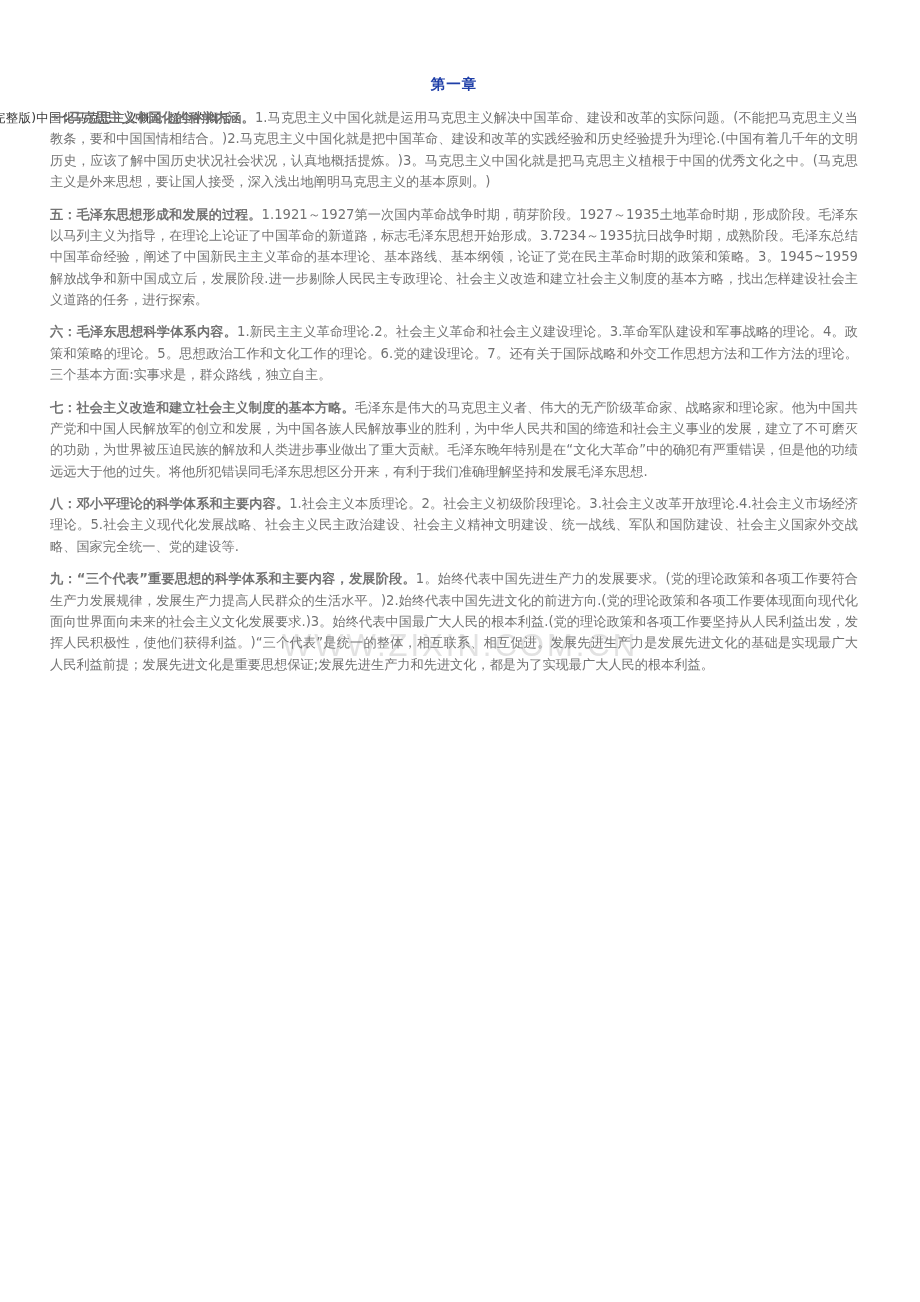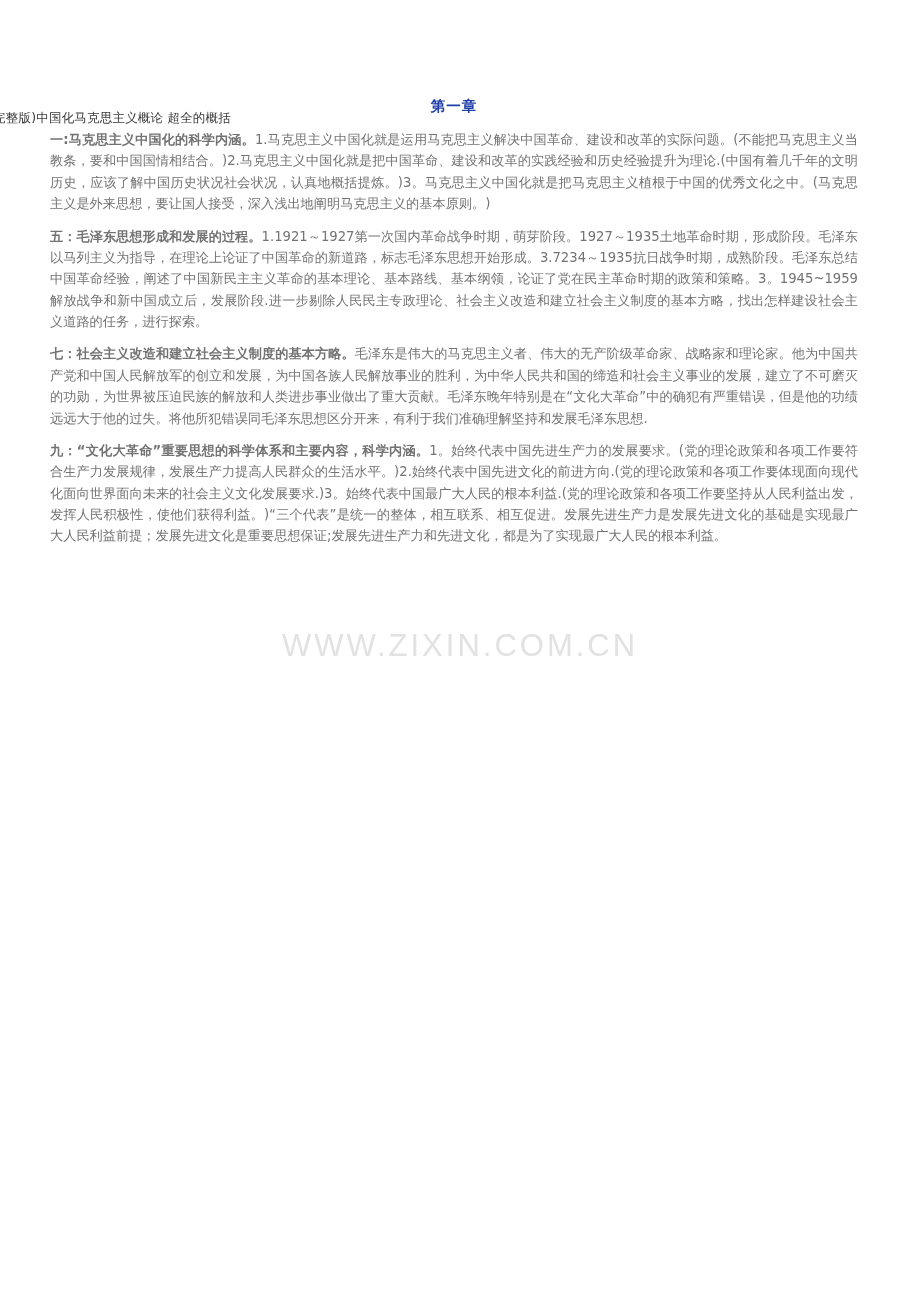--- a/index.html
+++ b/index.html
@@ -25,21 +25,20 @@
     position: absolute;
     top: 52px;
     right: 62px;
     font-size: 12.5px;
     color: #3a3a3a;
     letter-spacing: 0.2px;
     white-space: nowrap;
     font-family: "DejaVu Sans", "Liberation Sans", sans-serif;
   }
   .chapter-title {
-    margin-top: 22px;
     text-align: center;
     color: #1f3fa8;
     font-weight: bold;
     font-size: 14.5px;
     letter-spacing: 1px;
   }
   .content {
     margin-top: 13px;
   }
   p.para {
@@ -80,17 +79,19 @@
 
   <div class="doc-header">(完整版)中国化马克思主义概论    超全的概括</div>
 
   <div class="watermark">WWW.ZIXIN.COM.CN</div>
 
   <div class="chapter-title">第一章</div>
 
   <div class="content">
     <p class="para"><span class="lead">一:马克思主义中国化的科学内涵。</span><span>1.马克思主义中国化就是运用马克思主义解决中国革命、建设和改革的实际问题。(不能把马克思主义当教条，要和中国国情相结合。)2.马克思主义中国化就是把中国革命、建设和改革的实践经验和历史经验提升为理论.(中国有着几千年的文明历史，应该了解中国历史状况社会状况，认真地概括提炼。)3。马克思主义中国化就是把马克思主义植根于中国的优秀文化之中。(马克思主义是外来思想，要让国人接受，深入浅出地阐明马克思主义的基本原则。)</span></p>
     <p class="para"><span class="lead">五：毛泽东思想形成和发展的过程。</span><span>1.1921～1927第一次国内革命战争时期，萌芽阶段。1927～1935土地革命时期，形成阶段。毛泽东以马列主义为指导，在理论上论证了中国革命的新道路，标志毛泽东思想开始形成。3.7234～1935抗日战争时期，成熟阶段。毛泽东总结中国革命经验，阐述了中国新民主主义革命的基本理论、基本路线、基本纲领，论证了党在民主革命时期的政策和策略。3。1945~1959解放战争和新中国成立后，发展阶段.进一步剔除人民民主专政理论、社会主义改造和建立社会主义制度的基本方略，找出怎样建设社会主义道路的任务，进行探索。</span></p>
+    <p class="para"><span class="lead">六：毛泽东思想科学体系内容。</span><span>1.新民主主义革命理论.2。社会主义革命和社会主义建设理论。3.革命军队建设和军事战略的理论。4。政策和策略的理论。5。思想政治工作和文化工作的理论。6.党的建设理论。7。还有关于国际战略和外交工作思想方法和工作方法的理论。 三个基本方面:实事求是，群众路线，独立自主。</span></p>
     <p class="para"><span class="lead">七：社会主义改造和建立社会主义制度的基本方略。</span><span>毛泽东是伟大的马克思主义者、伟大的无产阶级革命家、战略家和理论家。他为中国共产党和中国人民解放军的创立和发展，为中国各族人民解放事业的胜利，为中华人民共和国的缔造和社会主义事业的发展，建立了不可磨灭的功勋，为世界被压迫民族的解放和人类进步事业做出了重大贡献。毛泽东晚年特别是在“文化大革命”中的确犯有严重错误，但是他的功绩远远大于他的过失。将他所犯错误同毛泽东思想区分开来，有利于我们准确理解坚持和发展毛泽东思想.</span></p>
-    <p class="para"><span class="lead">九：“文化大革命”重要思想的科学体系和主要内容，科学内涵。</span><span>1。始终代表中国先进生产力的发展要求。(党的理论政策和各项工作要符合生产力发展规律，发展生产力提高人民群众的生活水平。)2.始终代表中国先进文化的前进方向.(党的理论政策和各项工作要体现面向现代化面向世界面向未来的社会主义文化发展要求.)3。始终代表中国最广大人民的根本利益.(党的理论政策和各项工作要坚持从人民利益出发，发挥人民积极性，使他们获得利益。)“三个代表”是统一的整体，相互联系、相互促进。发展先进生产力是发展先进文化的基础是实现最广大人民利益前提；发展先进文化是重要思想保证;发展先进生产力和先进文化，都是为了实现最广大人民的根本利益。</span></p>
+    <p class="para"><span class="lead">八：邓小平理论的科学体系和主要内容。</span><span>1.社会主义本质理论。2。社会主义初级阶段理论。3.社会主义改革开放理论.4.社会主义市场经济理论。5.社会主义现代化发展战略、社会主义民主政治建设、社会主义精神文明建设、统一战线、军队和国防建设、社会主义国家外交战略、国家完全统一、党的建设等.</span></p>
+    <p class="para"><span class="lead">九：“三个代表”重要思想的科学体系和主要内容，发展阶段。</span><span>1。始终代表中国先进生产力的发展要求。(党的理论政策和各项工作要符合生产力发展规律，发展生产力提高人民群众的生活水平。)2.始终代表中国先进文化的前进方向.(党的理论政策和各项工作要体现面向现代化面向世界面向未来的社会主义文化发展要求.)3。始终代表中国最广大人民的根本利益.(党的理论政策和各项工作要坚持从人民利益出发，发挥人民积极性，使他们获得利益。)“三个代表”是统一的整体，相互联系、相互促进。发展先进生产力是发展先进文化的基础是实现最广大人民利益前提；发展先进文化是重要思想保证;发展先进生产力和先进文化，都是为了实现最广大人民的根本利益。</span></p>
   </div>
 
 </div>
 
 </body></html>

